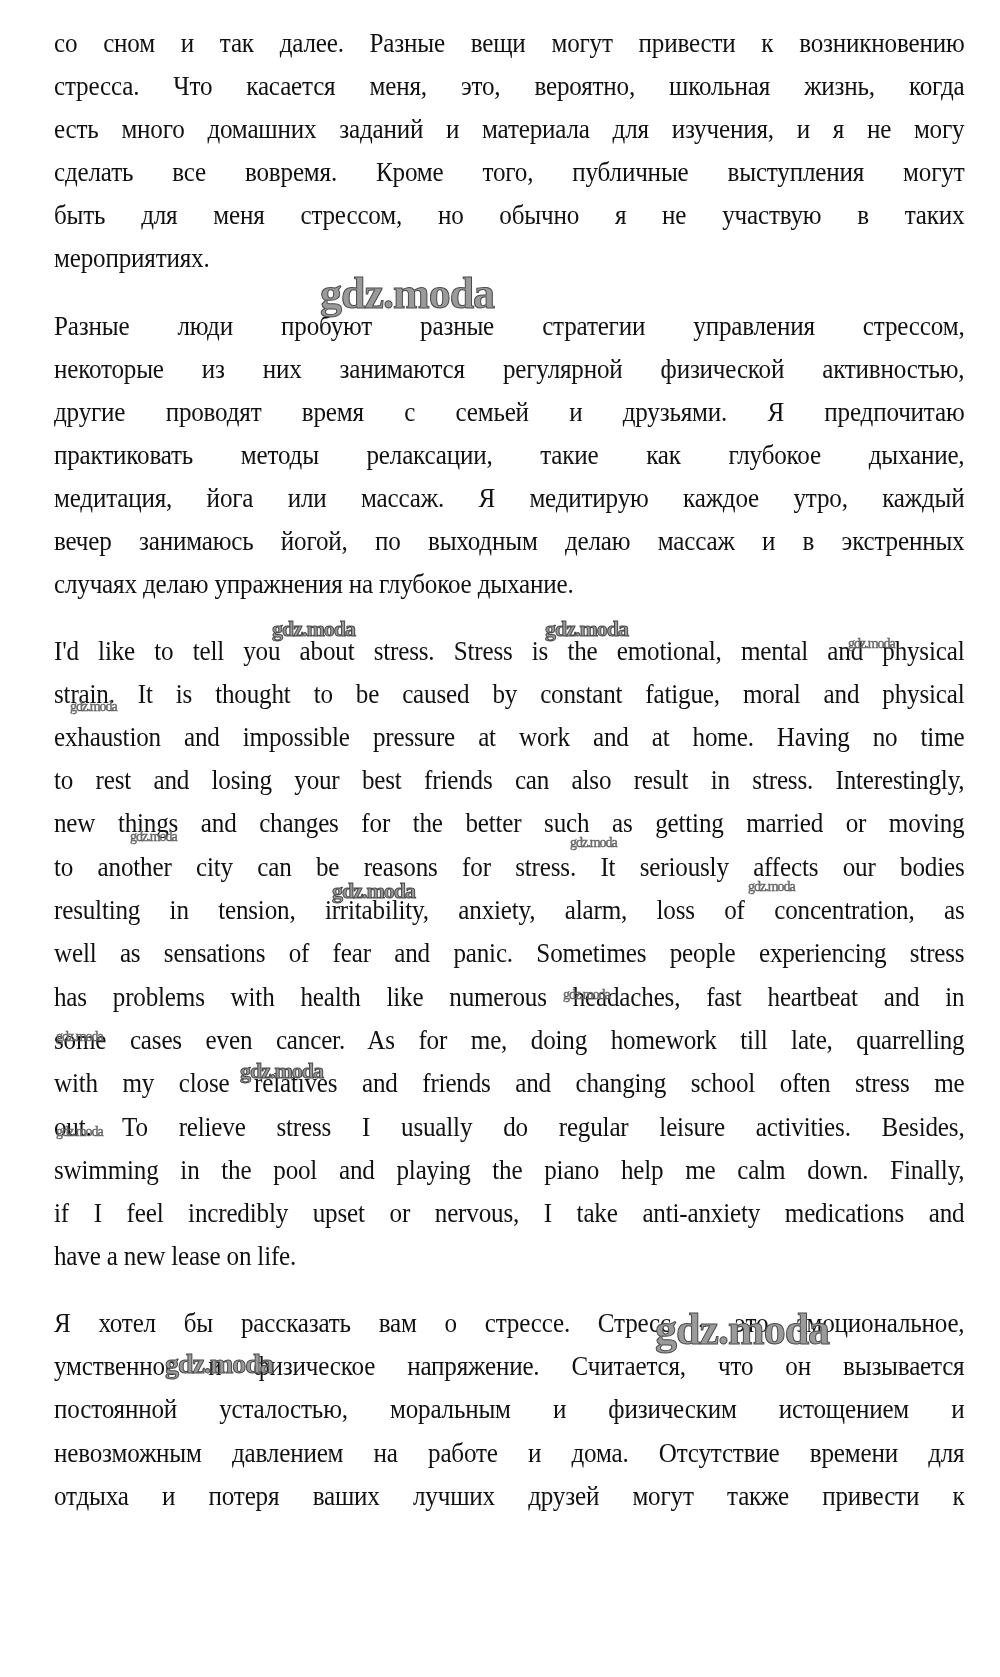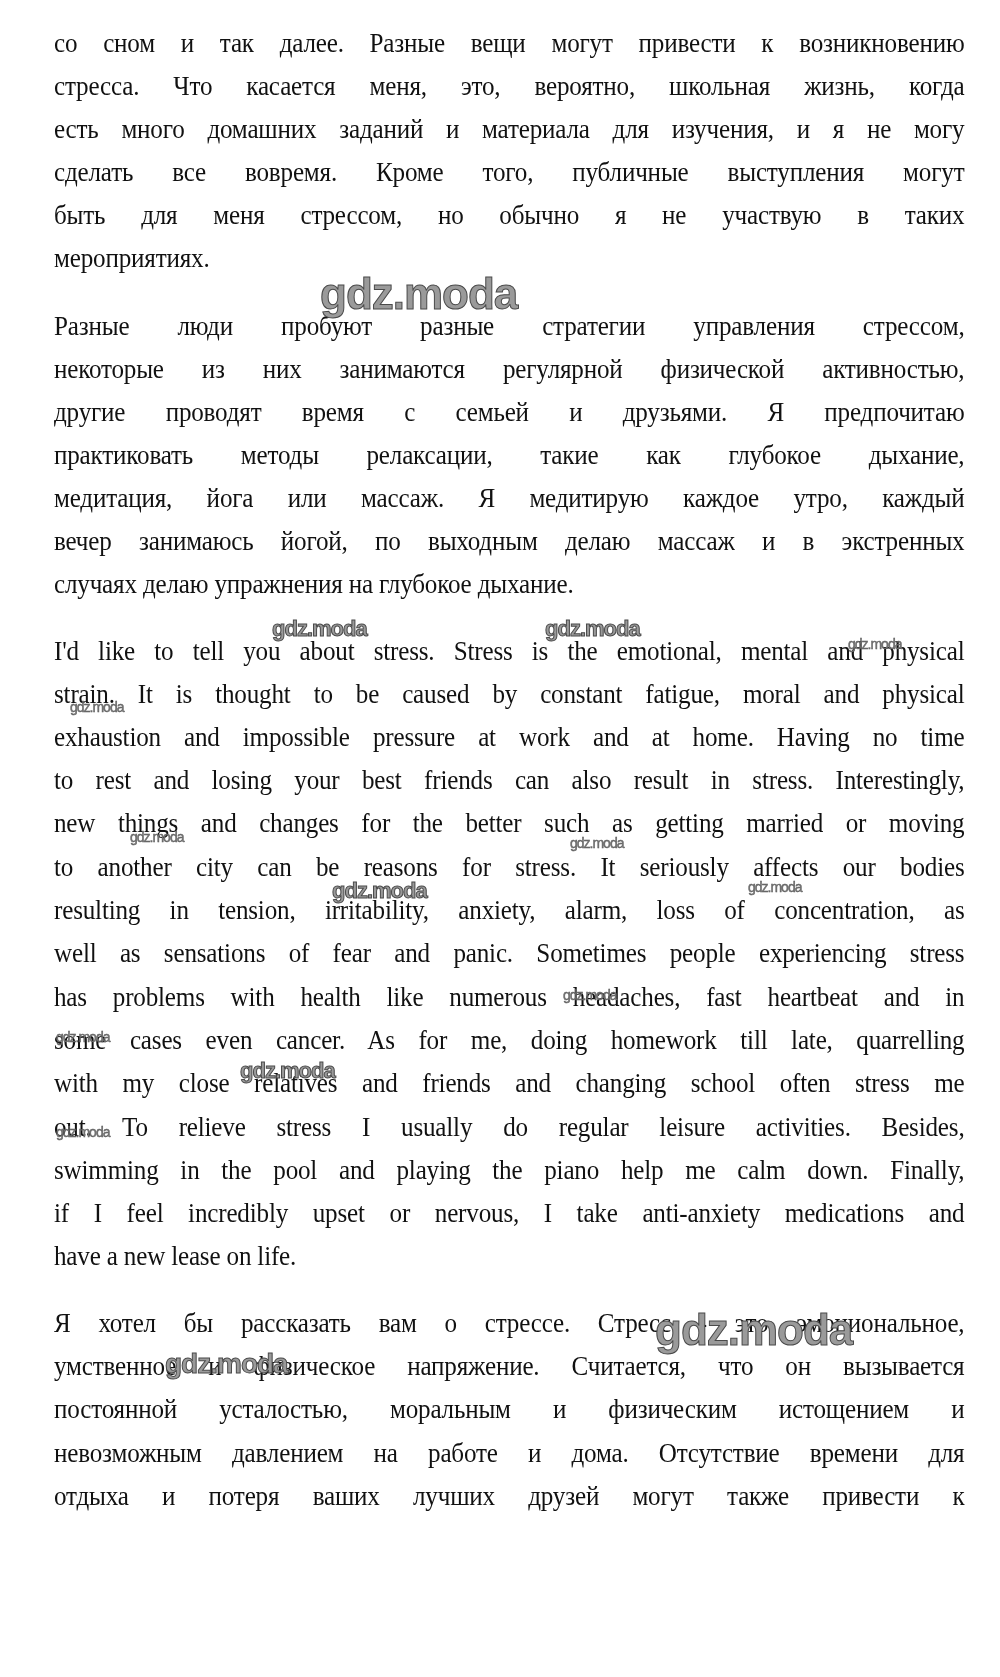--- a/index.html
+++ b/index.html
@@ -38,21 +38,21 @@
       text-align-last: left;
     }
     .ru {
       font-size: 27px;
       transform: scaleX(0.93);
       transform-origin: left center;
       width: 979px;
     }
     .watermark {
       position: absolute;
-      font-family: Liberation Sans, sans-serif;
+      font-family: Liberation Serif, serif;
       font-weight: bold;
       color: #9a9a9a;
       -webkit-text-stroke: 1px #4a4a4a;
       white-space: nowrap;
       letter-spacing: -1px;
       line-height: 1;
     }
     .wm-xl { font-size: 44px; }
     .wm-lg { font-size: 28px; }
     .wm-md { font-size: 22px; }

